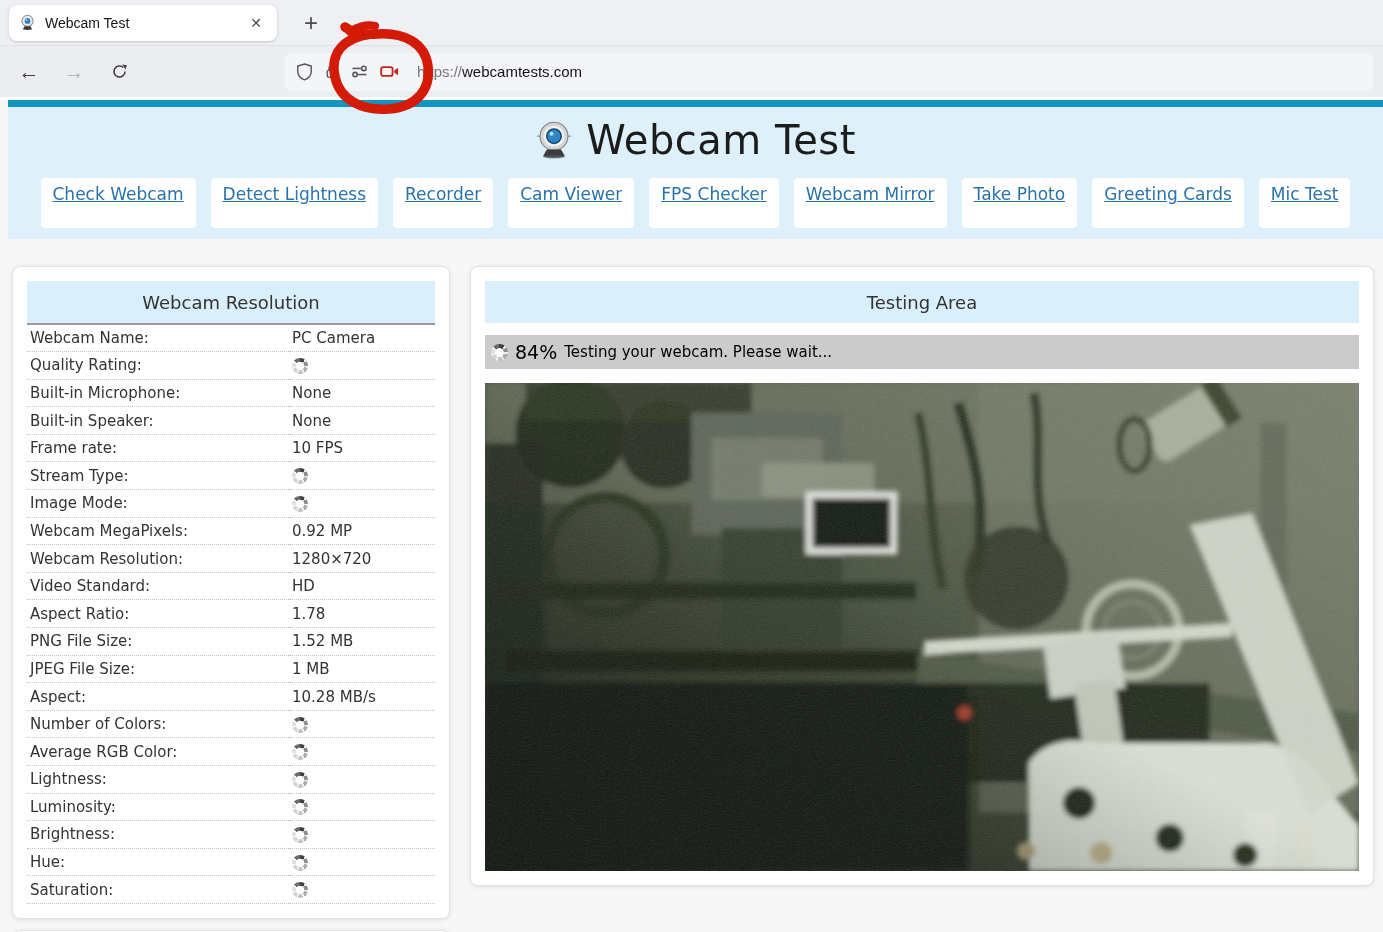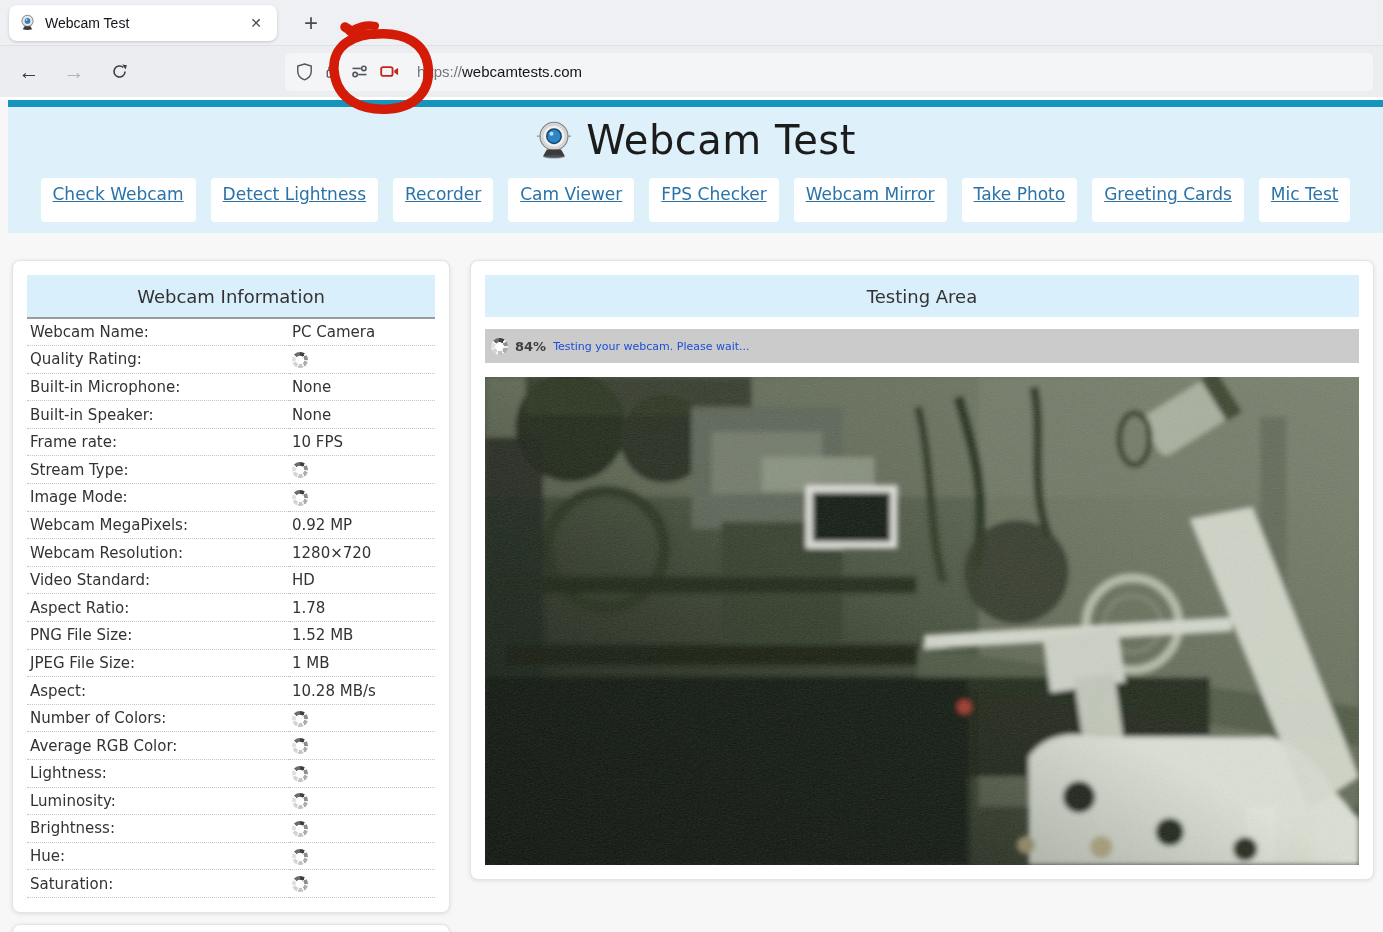--- a/index.html
+++ b/index.html
@@ -29,21 +29,21 @@
                     pointer-events:none; z-index:40; }
 
   
   .site { background:#f7f7f7; height:835px; }
   .white-gap { height:3px; background:#ffffff; }
   .teal-bar { height:7px; background:#1793bf; margin:0 0 0 8px; }
   .page-header { background:#def1fb; margin:0 0 0 8px; padding:10px 0 11px; }
   .title-row { display:flex; align-items:center; justify-content:center; gap:13px; }
   .page-title { font-size:40px; color:#1c1c1c; letter-spacing:.5px; }
   .nav-row { display:flex; justify-content:center; gap:15px; margin-top:15px; flex-wrap:nowrap; }
-  .pill { background:#ffffff; border-radius:4px; padding:6px 12px 18px; font-size:17px;
+  .pill { background:#ffffff; border-radius:4px; padding:6px 12px 24px; font-size:17px;
           color:#2a72a8; text-decoration:underline; white-space:nowrap; }
 
   .cards { display:flex; gap:20px; padding:27px 9px 0 12px; align-items:flex-start; }
   .col-left { width:438px; flex:none; }
   .card { background:#ffffff; border:1px solid #e4e4e4; border-radius:8px;
           box-shadow:0 1px 4px rgba(0,0,0,.10); padding:14px; }
   .card-stub { margin-top:11px; height:40px; }
   .panel-head { background:#d9effb; height:42px; display:flex; align-items:center;
                 justify-content:center; font-size:18px; color:#333333; }
 
@@ -60,22 +60,22 @@
       conic-gradient(#3f3f3f 0 38deg,#ececec 38deg 52deg,#8d8d8d 52deg 90deg,
         #efefef 90deg 104deg,#ababab 104deg 142deg,#f1f1f1 142deg 156deg,
         #c3c3c3 156deg 194deg,#f3f3f3 194deg 208deg,#d4d4d4 208deg 246deg,
         #f5f5f5 246deg 260deg,#e0e0e0 260deg 298deg,#f6f6f6 298deg 312deg,
         #6c6c6c 312deg 360deg); }
 
   
   .col-right { flex:1; }
   .progress-bar { margin-top:12px; height:34px; background:#cbcbcb; display:flex;
                   align-items:center; padding-left:6px; gap:7px; }
-  .progress-pct { font-size:13px; font-weight:bold; color:#404040; }
-  .progress-msg { font-size:11px; color:#1d4ed8; }
+  .progress-pct { font-size:19px; font-weight:normal; color:#000000; }
+  .progress-msg { font-size:15px; color:#000000; }
   .feed { margin-top:14px; width:100%; height:488px; display:block; }
 </style>
 </head>
 <body>
 
 <div class="chrome">
   <div class="tabstrip">
     <div class="tab">
       <svg width="17" height="17" viewBox="0 0 20 20">
         <circle cx="10" cy="8.2" r="6.6" fill="#e9e9e9" stroke="#8a8a8a" stroke-width="1.2"></circle>
@@ -163,21 +163,21 @@
         <a class="pill" href="#">Take Photo</a>
         <a class="pill" href="#">Greeting Cards</a>
         <a class="pill" href="#">Mic Test</a>
       </nav>
   </div>
 
   <div class="cards">
 
     <div class="col-left">
       <div class="card">
-        <div class="panel-head">Webcam Information</div>
+        <div class="panel-head">Webcam Resolution</div>
         <table class="info-table">
           <tbody id="info-rows">
               <tr>
                 <td>Webcam Name:</td>
                 <td class="val">PC Camera</td>
               </tr>
               <tr>
                 <td>Quality Rating:</td>
                 <td class="val"><span class="spin"></span></td>
               </tr>

